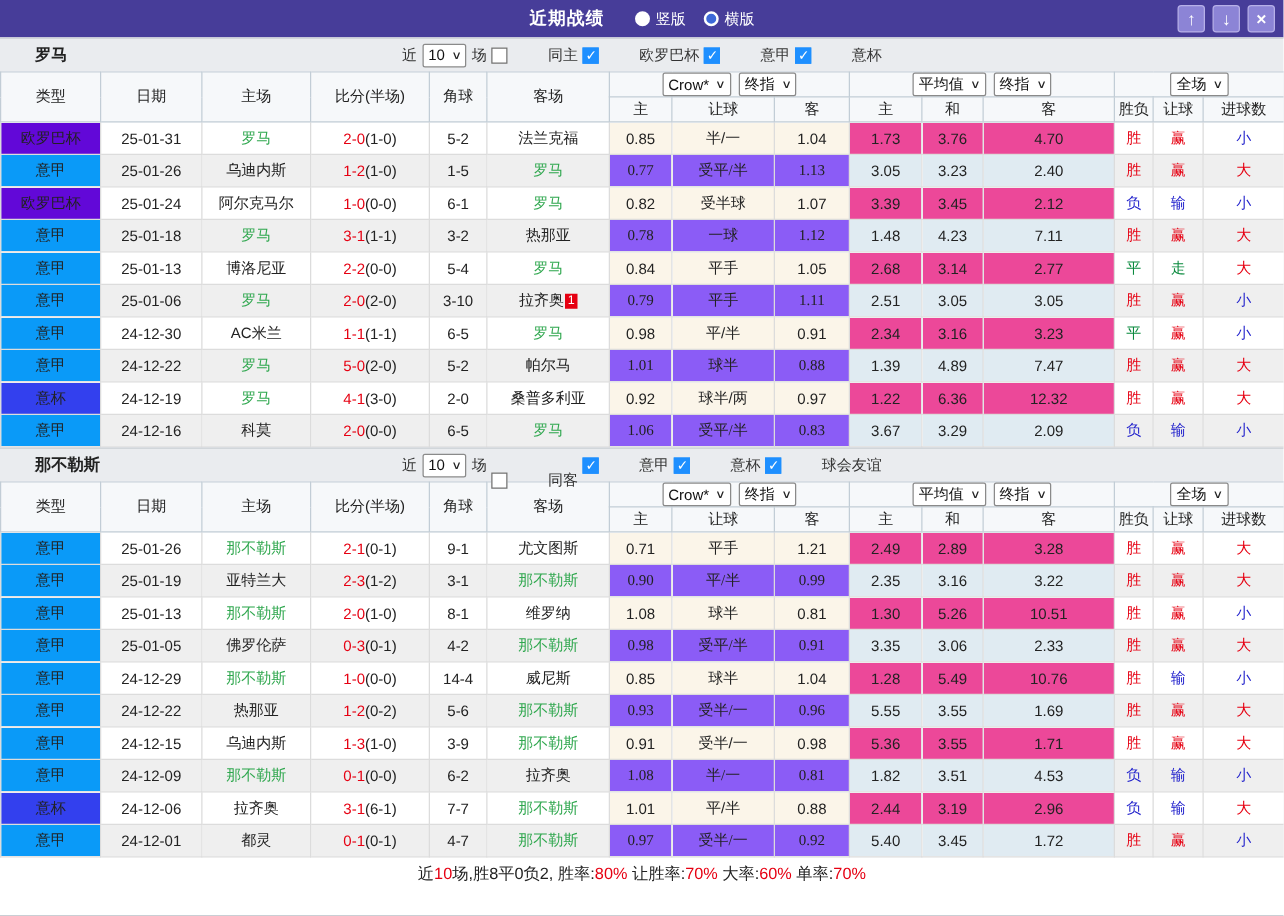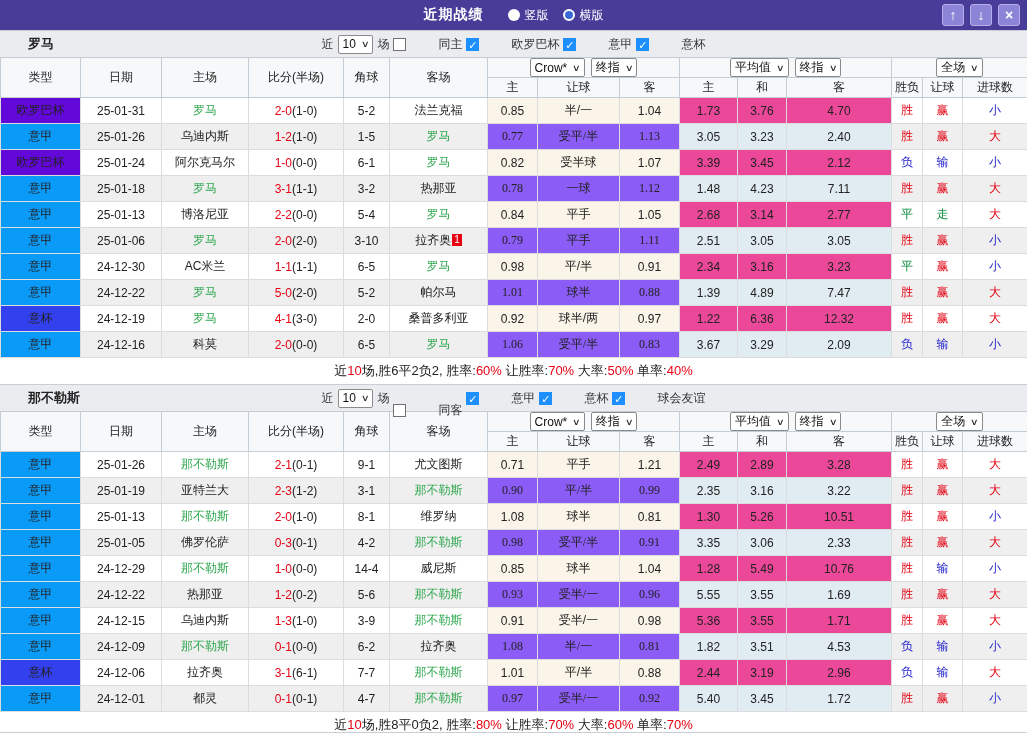--- a/index.html
+++ b/index.html
@@ -349,23 +349,20 @@
               <td class="cream">0.83</td>
               <td class="lblue">3.67</td>
               <td class="lblue">3.29</td>
               <td class="lblue">2.09</td>
               <td class="plain"><span class="res-b">负</span></td>
               <td class="plain"><span class="res-b">输</span></td>
               <td class="plain"><span class="res-b">小</span></td>
             </tr>
           </tbody>
         </table>
-        <div class="summary">
-          <span><span class="seg-k">近</span><span class="seg-r">10</span><span class="seg-k">场,胜6平2负2, 胜率:</span><span class="seg-r">60%</span><span class="seg-k"> 让胜率:</span><span class="seg-r">70%</span><span class="seg-k"> 大率:</span><span class="seg-r">50%</span><span class="seg-k"> 单率:</span><span class="seg-r">40%</span></span>
-        </div>
       </div>
       <div>
         <div class="secbar">
           <span class="team-name">那不勒斯</span>
           <span class="filters">
             <span>近</span>
             <span class="sel-box">
               <span>10</span>
               <span class="chev">∨</span>
             </span>

